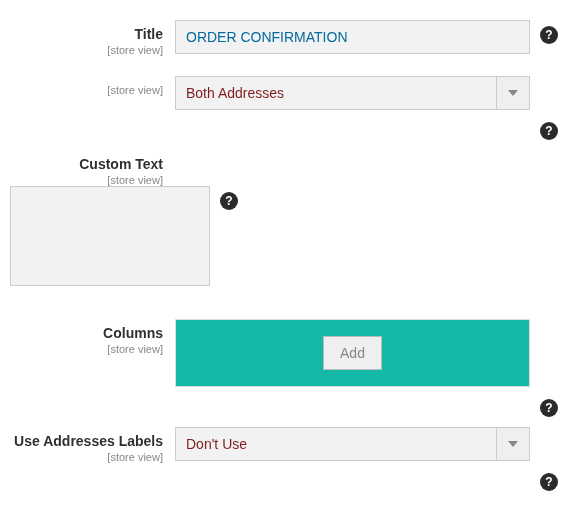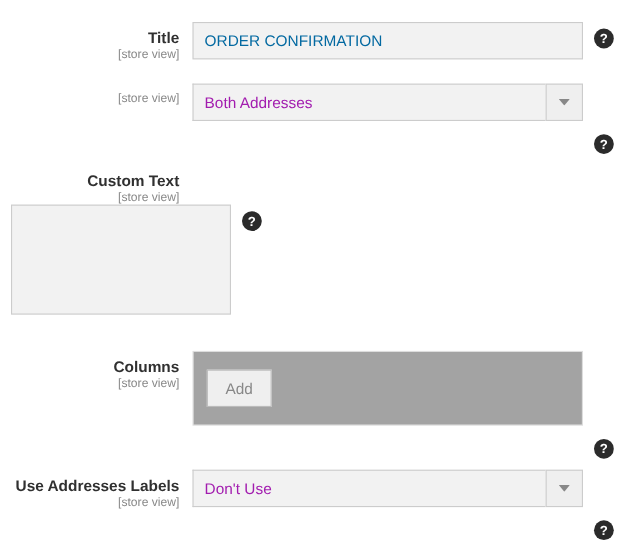--- a/index.html
+++ b/index.html
@@ -55,21 +55,21 @@
     width: 100%;
   }
   .select-display {
     flex: 1;
     height: 34px;
     border: 1px solid #ccc;
     border-right: none;
     background: #f2f2f2;
     padding: 0 10px;
     line-height: 32px;
-    color: #a21caf;
+    color: #7f1d1d;
     font-size: 14px;
   }
   .select-btn {
     width: 34px;
     height: 34px;
     border: 1px solid #ccc;
     background: #efefef;
     display: flex;
     align-items: center;
     justify-content: center;
@@ -113,22 +113,23 @@
     background: #f0f0f0;
     font-weight: bold;
     color: #444;
     padding: 10px 12px;
     font-size: 14px;
   }
   .th1 { flex: 1.2; }
   .th2 { flex: 1.2; }
   .th3 { flex: 1; }
   .table-body {
-    background: #a3a3a3;
+    background: #14b8a6;
     padding: 16px 12px;
+    text-align: center;
   }
   .add-btn {
     display: inline-block;
     padding: 8px 16px;
     border: 1px solid #bbb;
     background: #efefef;
     color: #888;
     font-size: 14px;
   }
 </style>

